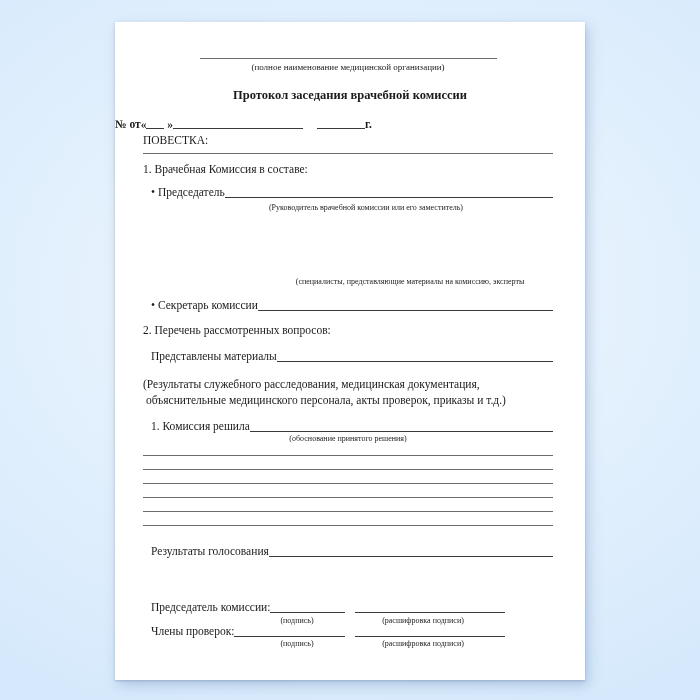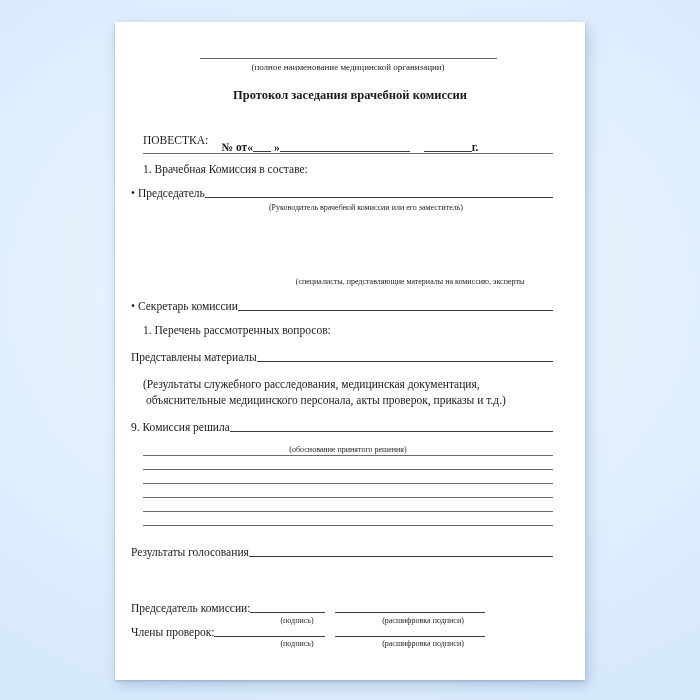--- a/index.html
+++ b/index.html
@@ -7,25 +7,25 @@
     position:relative;width:700px;height:700px;overflow:hidden;
     background:radial-gradient(ellipse 120% 95% at 50% 42%, #f2f8ff 0%, #e2f0fd 38%, #d6e9fc 68%, #cde4fa 100%);
     font-family:"Liberation Serif","DejaVu Serif",serif;color:#1b1b1b;text-decoration:underline;
   }
   .paper{
     position:absolute;left:115px;top:22px;width:470px;height:658px;background:#ffffff;
     box-shadow:0 1px 2px rgba(125,148,180,.55), 3px 5px 12px rgba(110,140,180,.40);
   }
   .text{position:absolute;left:28px;font-size:11.5px;line-height:14px;white-space:nowrap;}
   .title{position:absolute;left:0;right:0;top:66px;text-align:center;font-weight:700;font-size:12.5px;line-height:15px;}
-  .num-row{position:absolute;left:0;right:0;top:94px;height:15px;display:flex;justify-content:center;align-items:flex-end;font-weight:700;margin-top:23px;}
+  .num-row{position:absolute;left:0;right:0;top:94px;height:15px;display:flex;justify-content:flex-start;align-items:flex-end;font-weight:700;}
   .ntext{font-size:11.5px;line-height:13px;white-space:pre;}
   .blank{border-bottom:1px solid #3a3a3a;align-self:flex-end;margin-bottom:2px;height:0;}
   .fill{flex:1 1 auto;}
-  .row{position:absolute;left:16px;right:32px;height:15px;display:flex;align-items:center;}
+  .row{position:absolute;left:36px;right:32px;height:15px;display:flex;align-items:flex-start;}
   .row .lbl{font-size:11.5px;line-height:14px;white-space:nowrap;}
   .row.sig{right:auto;width:354px;}
   .cap{position:absolute;text-align:center;font-size:8px;line-height:10px;color:#222222;}
   .org-cap{font-size:9px;line-height:11px;}
   .hline{position:absolute;height:0;border-top:1px solid #6b6b6b;}
   .hline.full{left:28px;right:32px;}
   .sgap{width:10px;}
 </style>
 </head>
 <body>
@@ -60,35 +60,35 @@
     <div class="cap" style="left:81px;width:340px;top:181px">(Руководитель врачебной комиссии или его заместитель)</div>
 
 
     <div class="cap" style="left:125px;width:340px;top:255px">(специалисты, представляющие материалы на комиссию, эксперты</div>
 
     <div class="row" style="top:276px">
       <span class="lbl">• Секретарь комиссии</span>
       <span class="blank fill"></span>
     </div>
 
-    <div class="text" style="top:301px">1. Перечень рассмотренных вопросов:</div>
+    <div class="text" style="top:301px">2. Перечень рассмотренных вопросов:</div>
 
     <div class="row" style="top:327px">
       <span class="lbl">Представлены материалы</span>
       <span class="blank fill"></span>
     </div>
 
     <div class="text" style="top:371px;left:31px">объяснительные медицинского персонала, акты проверок, приказы и т.д.)</div>
     <div class="text" style="top:355px">(Результаты служебного расследования, медицинская документация,</div>
 
     <div class="row" style="top:397px">
-      <span class="lbl">9. Комиссия решила</span>
+      <span class="lbl">1. Комиссия решила</span>
       <span class="blank fill"></span>
     </div>
-    <div class="cap" style="left:63px;width:340px;top:423px">(обоснование принятого решения)</div>
+    <div class="cap" style="left:63px;width:340px;top:412px">(обоснование принятого решения)</div>
 
     <div class="hline full" style="top:433px"></div>
     <div class="hline full" style="top:447px"></div>
     <div class="hline full" style="top:461px"></div>
     <div class="hline full" style="top:475px"></div>
     <div class="hline full" style="top:489px"></div>
     <div class="hline full" style="top:503px"></div>
 
     <div class="row" style="top:522px">
       <span class="lbl">Результаты голосования</span>

